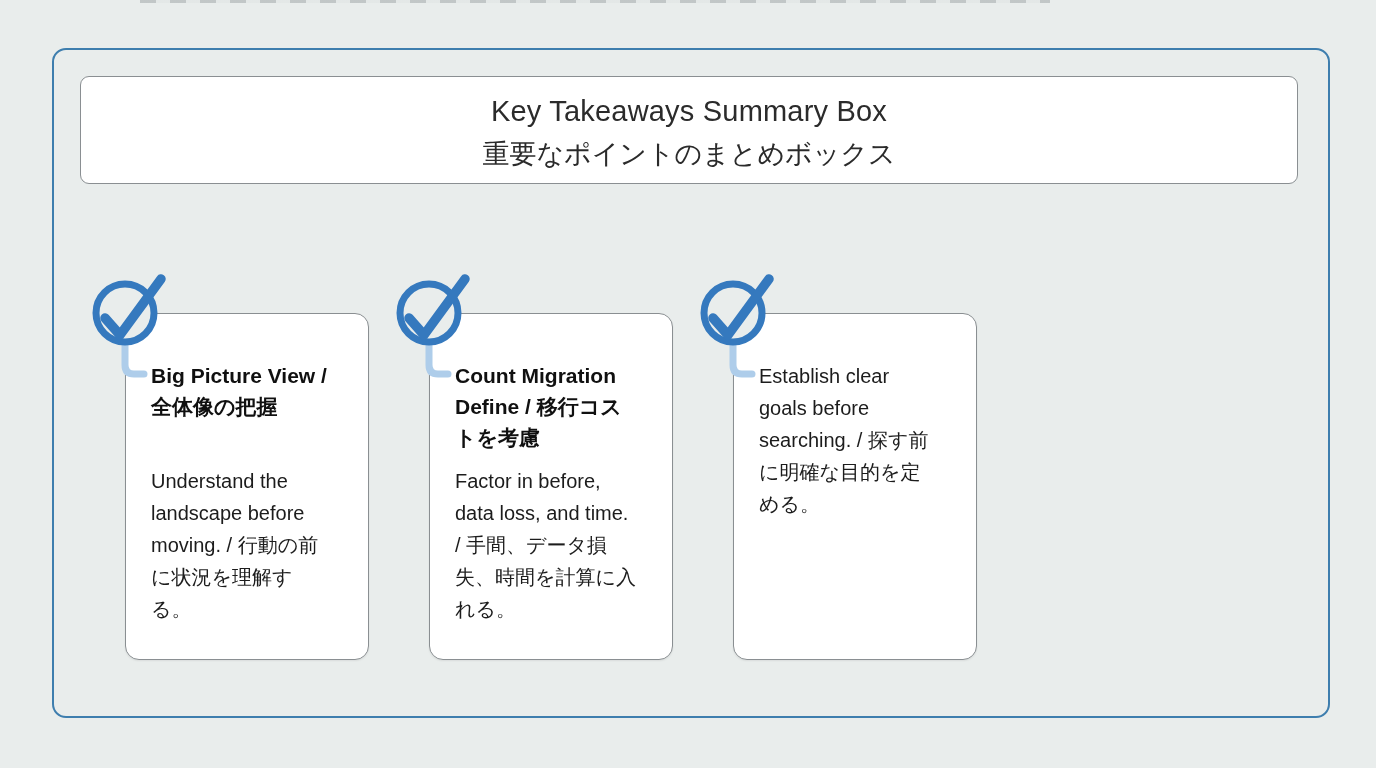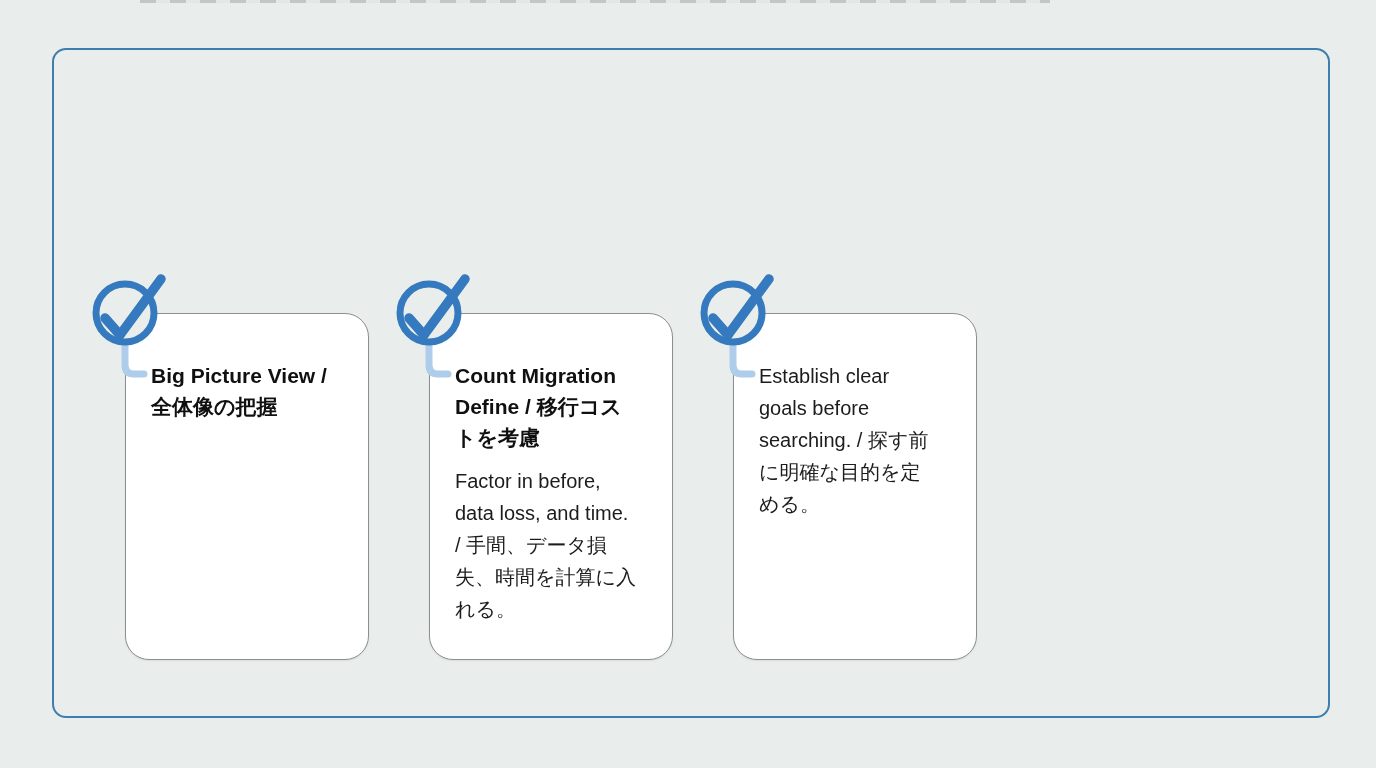--- a/index.html
+++ b/index.html
@@ -45,21 +45,21 @@
   .h-ja{font-size:27px;line-height:44px;}
   .cards{
     position:absolute;left:71px;top:263px;
     display:flex;gap:60px;
   }
   .card{
     position:relative;
     width:244px;height:347px;
     background:#ffffff;
     border:1.5px solid var(--box-border);
-    border-radius:24px;
+    border-radius:14px;
     box-shadow:0 1px 2px rgba(0,0,0,.07);
     padding:46px 36px 0 25px;
   }
   .badge{
     position:absolute;left:-42px;top:-42px;z-index:2;
     overflow:visible;
   }
   .badge .connector{
     fill:none;stroke:var(--connector-blue);stroke-width:7;stroke-linecap:round;
   }
@@ -83,30 +83,35 @@
     overflow-wrap:break-word;
   }
 </style>
 </head>
 <body>
 
 <div class="top-noise"></div>
 
 <div class="frame">
 
+  <div class="header">
+    <div class="h-en">Key Takeaways Summary Box</div>
+    <div class="h-ja">重要なポイントのまとめボックス</div>
+  </div>
 
   <div class="cards">
 
     <div class="card">
       <svg class="badge" width="92" height="104" viewBox="-41 -41 92 104">
         <path class="connector" d="M 0 26 L 0 52 Q 0 61 9 61 L 19 61"></path>
         <circle class="ring" cx="0" cy="0" r="29"></circle>
         <path class="tick" d="M -20 5 L -5 22 L 36 -34"></path>
       </svg>
       <div class="card-title">Big Picture View / 全体像の把握</div>
+      <div class="card-body">Understand the landscape before moving. / 行動の前に状況を理解する。</div>
     </div>
 
 
     <div class="card">
       <svg class="badge" width="92" height="104" viewBox="-41 -41 92 104">
         <path class="connector" d="M 0 26 L 0 52 Q 0 61 9 61 L 19 61"></path>
         <circle class="ring" cx="0" cy="0" r="29"></circle>
         <path class="tick" d="M -20 5 L -5 22 L 36 -34"></path>
       </svg>
       <div class="card-title">Count Migration Define / 移行コストを考慮</div>

